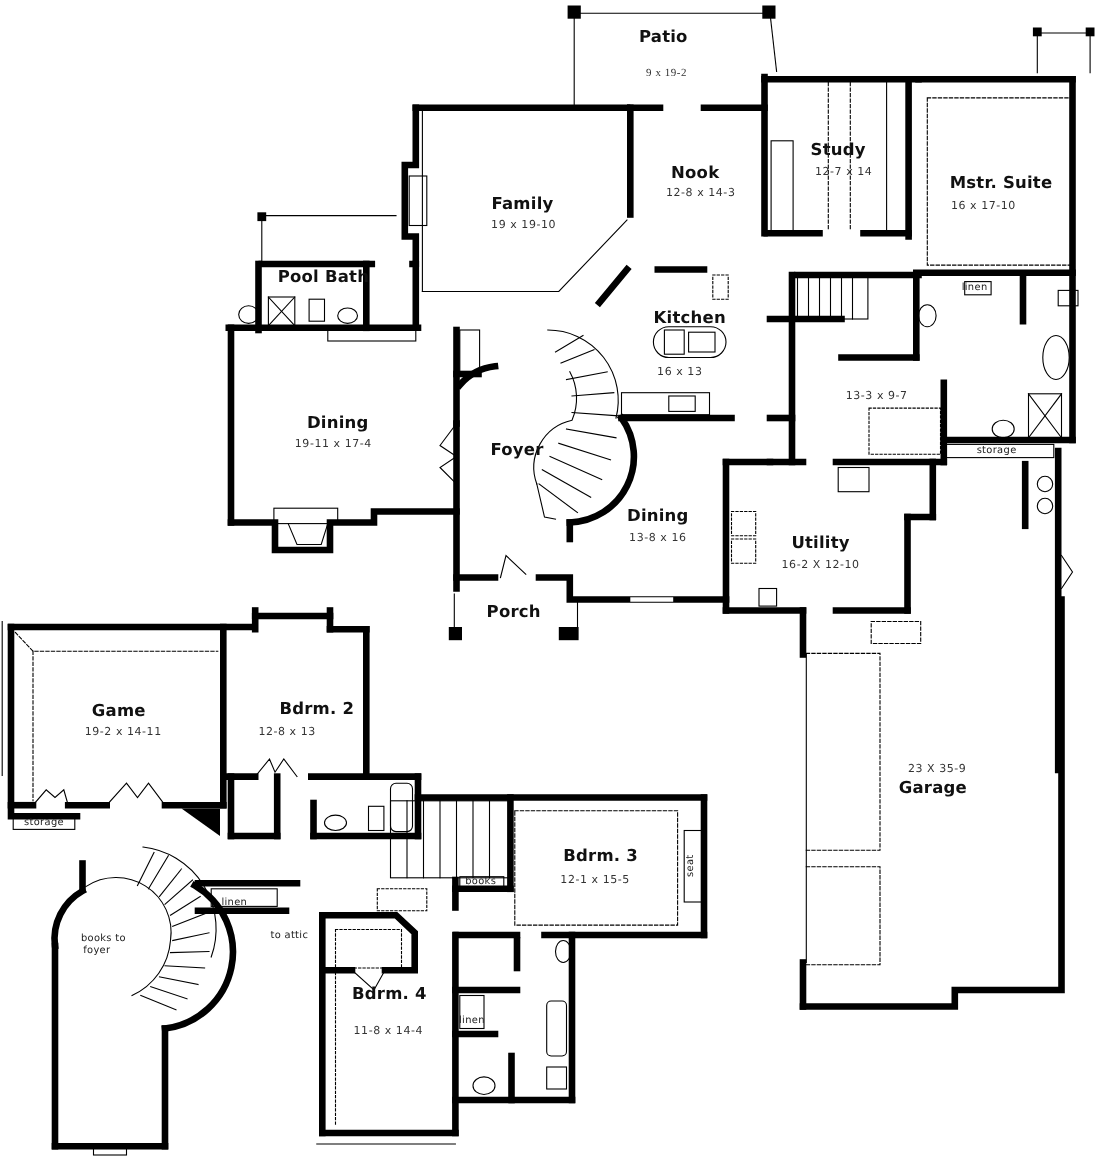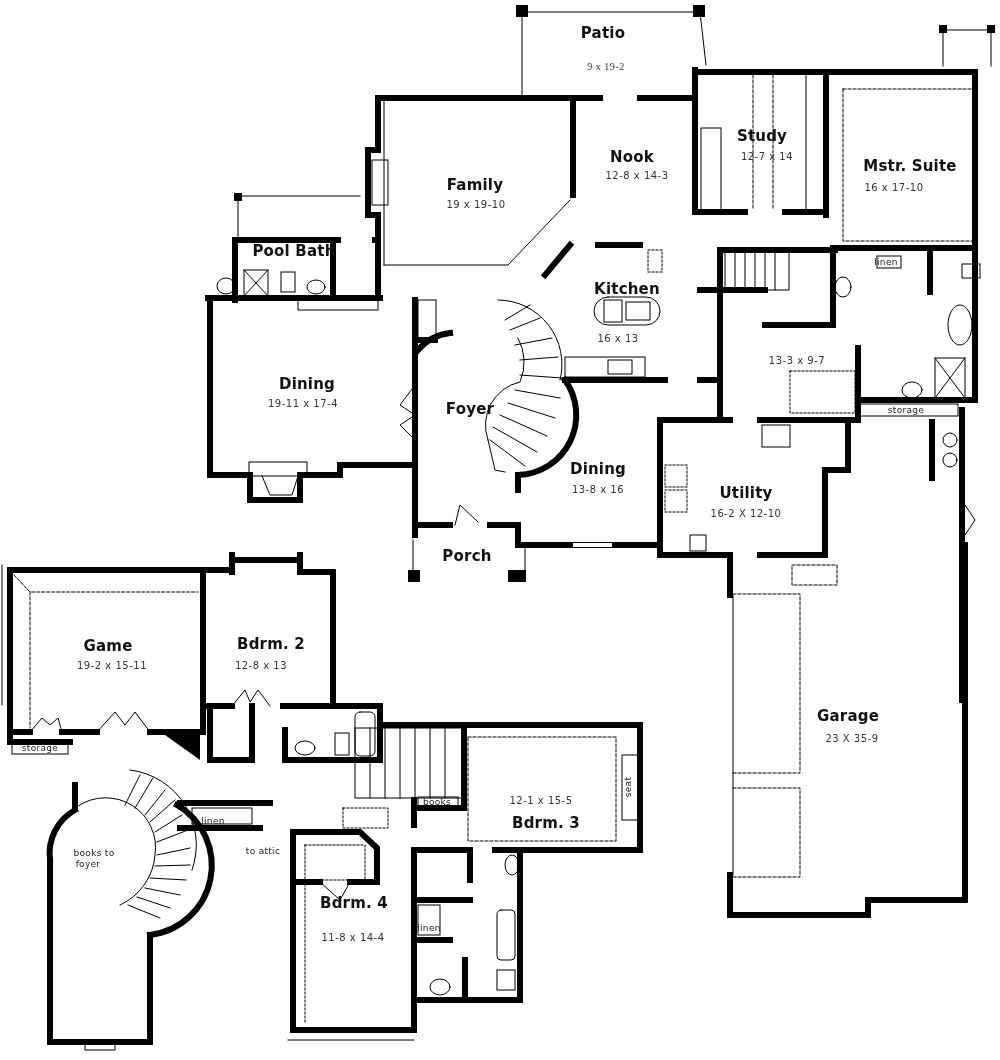--- a/index.html
+++ b/index.html
@@ -399,45 +399,45 @@
   <div class="lbl room-name" style="left:746px; top:484px;">Utility</div>
   <div class="lbl room-dim" style="left:746px; top:508px;">16-2 X 12-10</div>
 </div>
 
 <div class="room">
   <div class="lbl room-name" style="left:467px; top:547px;">Porch</div>
 </div>
 
 <div class="room">
   <div class="lbl room-name" style="left:108px; top:637px;">Game</div>
-  <div class="lbl room-dim" style="left:112px; top:660px;">19-2 x 15-11</div>
+  <div class="lbl room-dim" style="left:112px; top:660px;">19-2 x 14-11</div>
   <div class="lbl small" style="left:40px; top:743px;">storage</div>
 </div>
 
 <div class="room">
-  <div class="lbl room-name" style="left:271px; top:635px;">Bdrm. 2</div>
+  <div class="lbl room-name" style="left:288px; top:635px;">Bdrm. 2</div>
   <div class="lbl room-dim" style="left:261px; top:660px;">12-8 x 13</div>
 </div>
 
 <div class="room">
-  <div class="lbl room-name" style="left:546px; top:814px;">Bdrm. 3</div>
+  <div class="lbl room-name" style="left:546px; top:769px;">Bdrm. 3</div>
   <div class="lbl room-dim" style="left:541px; top:795px;">12-1 x 15-5</div>
   <div class="lbl small" style="left:437px; top:797px;">books</div>
   <div class="lbl small vert" style="left:628px; top:782px;">seat</div>
 </div>
 
 <div class="room">
   <div class="lbl room-name" style="left:354px; top:894px;">Bdrm. 4</div>
   <div class="lbl room-dim" style="left:353px; top:932px;">11-8 x 14-4</div>
   <div class="lbl small" style="left:429px; top:923px;">linen</div>
 </div>
 
 <div class="room">
   <div class="lbl small" style="left:213px; top:816px;">linen</div>
   <div class="lbl small" style="left:263px; top:846px;">to attic</div>
   <div class="lbl small" style="left:94px; top:848px;">books to</div>
   <div class="lbl small" style="left:88px; top:859px;">foyer</div>
 </div>
 
 <div class="room">
   <div class="lbl room-name" style="left:848px; top:707px;">Garage</div>
-  <div class="lbl room-dim" style="left:852px; top:733px;">23 X 35-9</div>
+  <div class="lbl room-dim" style="left:852px; top:694px;">23 X 35-9</div>
 </div>
 
 </body></html>

